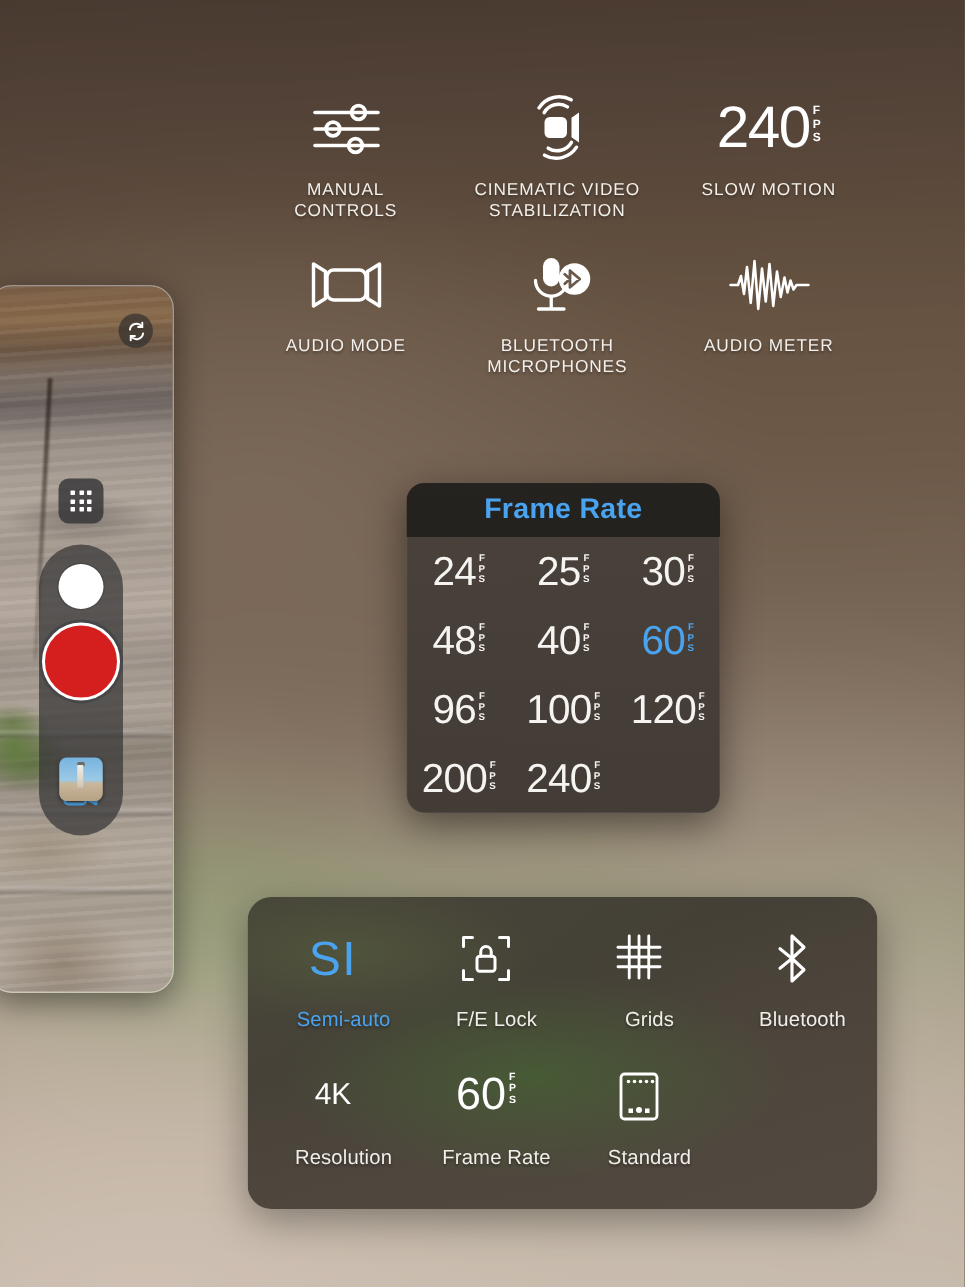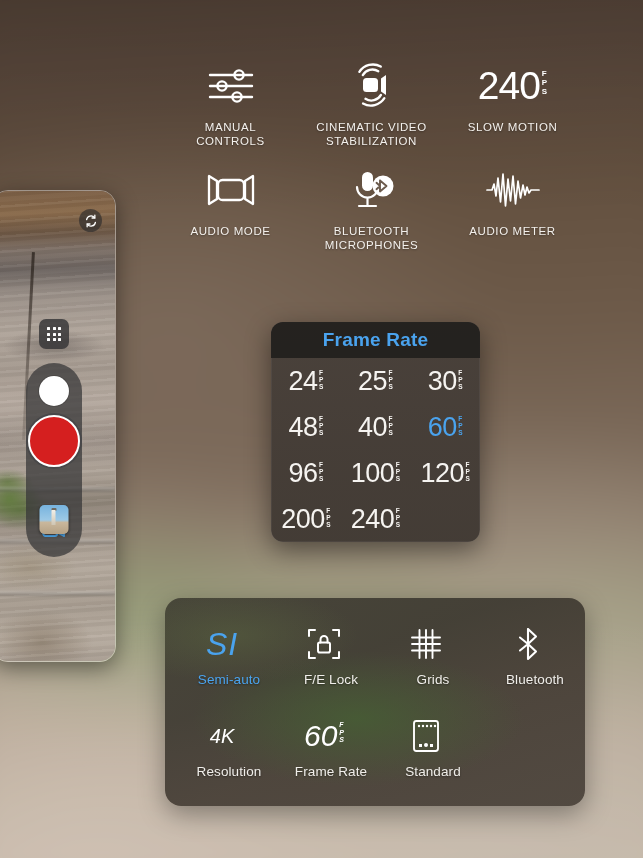--- a/index.html
+++ b/index.html
@@ -169,21 +169,21 @@
   }
   #frame-rate-panel .fr-header{
     height:36px; display:flex; align-items:center; justify-content:center;
     background:rgba(34,31,29,.92);
     color:#4aa3ee; font-size:19px; font-weight:700; letter-spacing:.2px;
   }
   #frame-rate-panel .fr-grid{
     display:grid; grid-template-columns:repeat(3,1fr);
     grid-template-rows:repeat(4,1fr); height:184px;
   }
-  .fr-cell{ display:flex; align-items:center; justify-content:center; }
+  .fr-cell{ display:flex; align-items:center; justify-content:center;text-align:right; }
   .fr-val{ display:flex; align-items:flex-start; color:#f6f4f1; }
   .fr-val .n{ font-size:27px; font-weight:300; line-height:26px; letter-spacing:-.5px; }
   .fr-val .u{ font-size:6.5px; font-weight:700; line-height:7px; margin-left:1.5px; margin-top:1px; }
   .fr-cell.selected .fr-val{ color:#4aa3ee; }
 
   
   #settings-panel{
     position:absolute; left:165px; top:598px; width:420px; height:208px;
     border-radius:16px; overflow:hidden; z-index:5;
     box-shadow:0 8px 26px rgba(0,0,0,.35);
@@ -195,21 +195,21 @@
       radial-gradient(ellipse 40% 30% at 16% 18%, rgba(92,104,64,.45) 0%, rgba(92,104,64,0) 75%),
       linear-gradient(160deg, rgba(62,60,50,.90) 0%, rgba(58,54,46,.90) 35%,
                       rgba(66,58,50,.90) 60%, rgba(72,64,56,.92) 100%);
   }
   #settings-panel .sp-grid{
     position:absolute; inset:0; display:grid;
     grid-template-columns:repeat(4,1fr); grid-template-rows:repeat(2,1fr);
     padding:10px 6px 14px;
   }
   .sp-cell{ display:flex; flex-direction:column; align-items:center; justify-content:center; }
-  .sp-cell .sicon{ height:44px; display:flex; align-items:center; justify-content:center; color:#fff;font-style:italic; }
+  .sp-cell .sicon{ height:44px; display:flex; justify-content:center; color:#fff; }
   .sp-cell .slabel{
     margin-top:6px; color:#f0eeea; font-size:13.5px; letter-spacing:.1px;
     text-shadow:0 1px 2px rgba(0,0,0,.4);
     margin-left:14px;
   }
   .sp-cell.active .sicon{ color:#4aa3ee; }
   .sp-cell.active .slabel{ color:#4aa3ee; }
   .sp-text-icon{ font-size:20px; font-weight:300; line-height:32px; }
   .sp-si{ font-size:32px; font-weight:400; line-height:34px; letter-spacing:1px; }
   .sp-fps{ display:flex; align-items:flex-start; }

